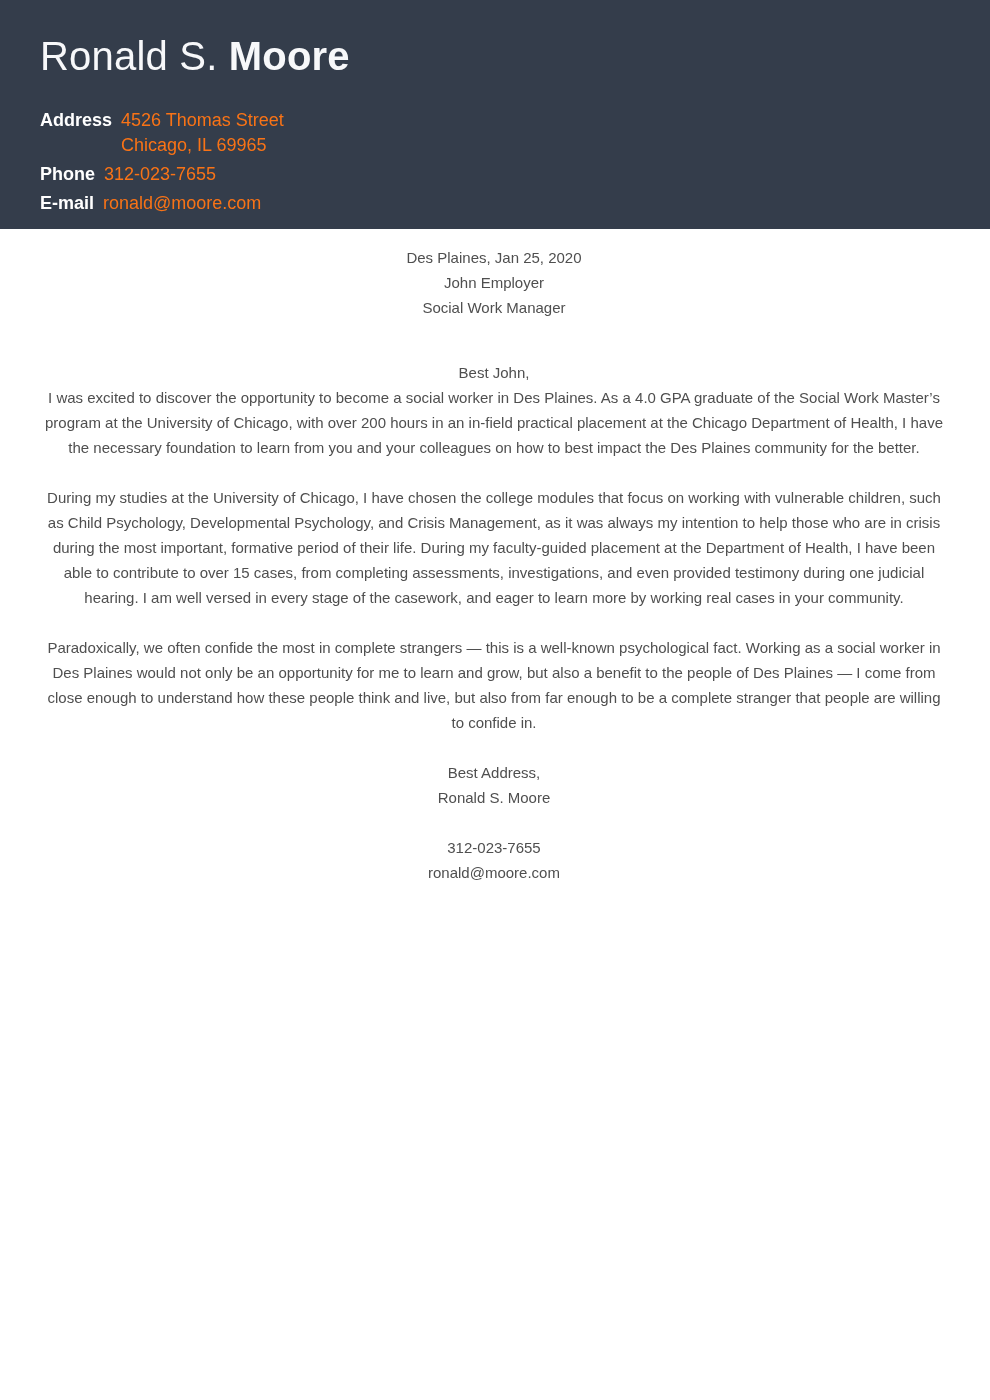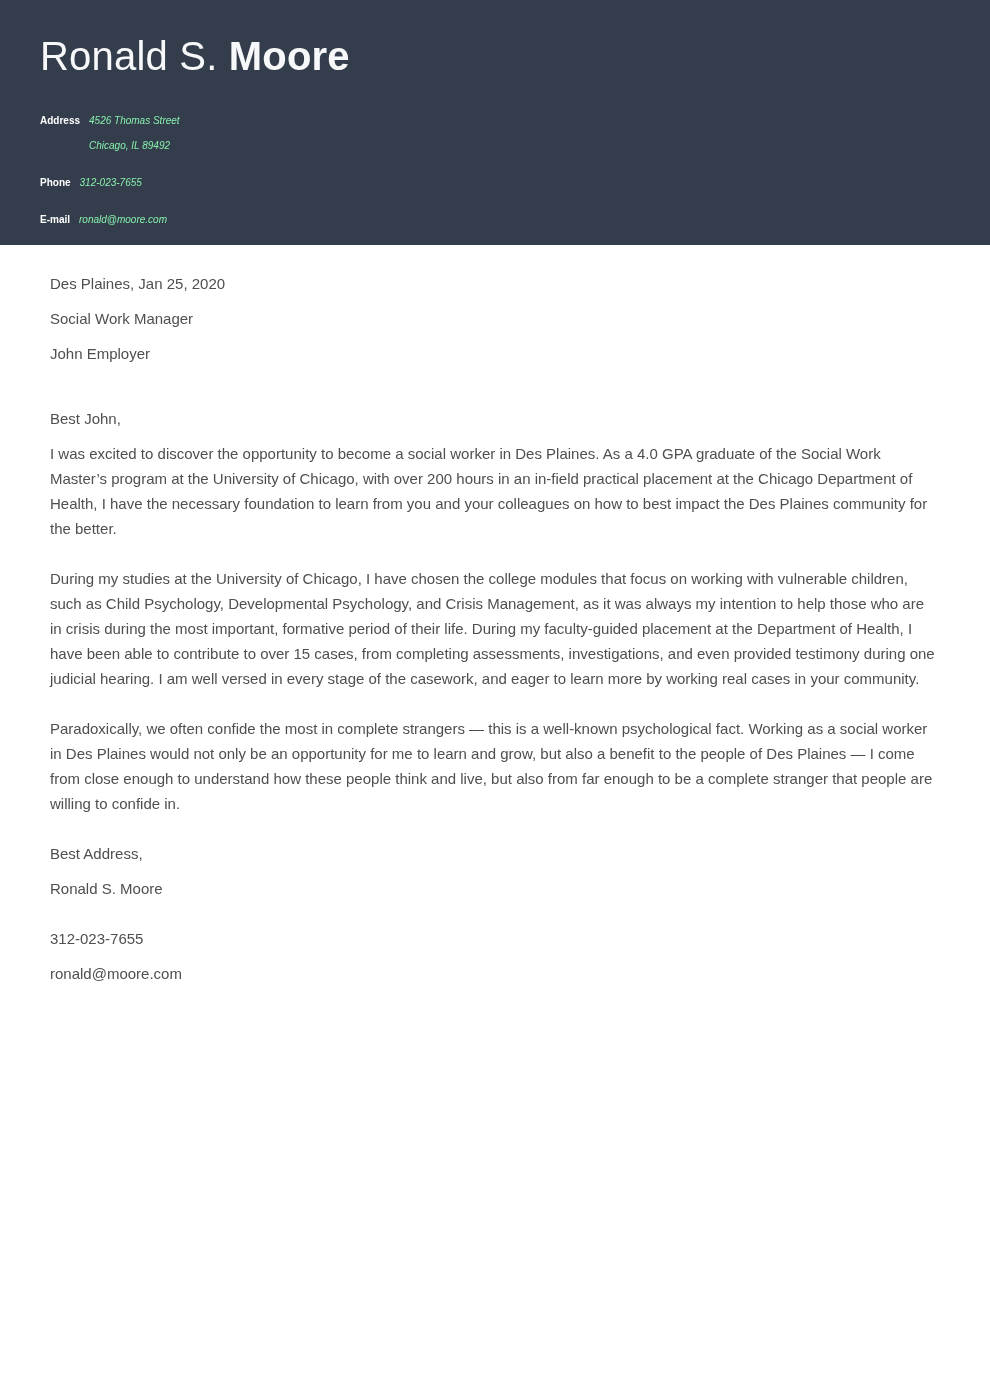--- a/index.html
+++ b/index.html
@@ -23,74 +23,74 @@
     line-height: 1;
     font-weight: 400;
     color: #f7f8fa;
     letter-spacing: 0.2px;
   }
   .person-name strong { font-weight: 700; }
   .contact-row {
     display: flex;
     align-items: flex-start;
     gap: 9px;
-    font-size: 10px;
+    font-size: 18px;
     line-height: 25px;
   }
-  .contact-row + .contact-row { margin-top: 12px; }
+  .contact-row + .contact-row { margin-top: 4px; }
   .contact-label { font-weight: 700; color: #ffffff; }
-  .contact-value { color: #86efac; font-style: italic; }
+  .contact-value { color: #f97316; }
   
   .letter-body {
     padding: 16px 42px 0 40px;
     color: #4f4f4f;
     font-size: 15px;
     line-height: 25px;
   }
-  .letter-body p { margin: 10px; }
+  .letter-body p { margin: 0; text-align: center; }
   .date-block   { margin: 0 0 40px 0; }
   .recipient-block { margin: 0 0 40px 0; }
   .para-block   { margin: 0 0 25px 0; }
   .closing-block { margin: 0 0 25px 0; }
   .footer-block { margin: 0; }
 </style>
 </head>
 <body>
 
 <div class="page">
 
   <header class="letter-header">
     <h1 class="person-name"><span>Ronald S. </span><strong>Moore</strong></h1>
 
     <div class="contact-list">
       <div class="contact-row">
         <span class="contact-label">Address</span>
         <span class="contact-value">
           <div>4526 Thomas Street</div>
-          <div>Chicago, IL 89492</div>
+          <div>Chicago, IL 69965</div>
         </span>
       </div>
       <div class="contact-row">
         <span class="contact-label">Phone</span>
         <span class="contact-value">312-023-7655</span>
       </div>
       <div class="contact-row">
         <span class="contact-label">E-mail</span>
         <span class="contact-value">ronald@moore.com</span>
       </div>
     </div>
   </header>
 
   <main class="letter-body">
 
     <p class="date-block">Des Plaines, Jan 25, 2020</p>
 
     <div class="recipient-block">
+      <p>John Employer</p>
       <p>Social Work Manager</p>
-      <p>John Employer</p>
     </div>
 
     <div class="para-block">
       <p>Best John,</p>
       <p>I was excited to discover the opportunity to become a social worker in Des Plaines. As a 4.0 GPA graduate of the Social Work Master’s program at the University of Chicago, with over 200 hours in an in-field practical placement at the Chicago Department of Health, I have the necessary foundation to learn from you and your colleagues on how to best impact the Des Plaines community for the better.</p>
     </div>
 
     <div class="para-block">
       <p>During my studies at the University of Chicago, I have chosen the college modules that focus on working with vulnerable children, such as Child Psychology, Developmental Psychology, and Crisis Management, as it was always my intention to help those who are in crisis during the most important, formative period of their life. During my faculty-guided placement at the Department of Health, I have been able to contribute to over 15 cases, from completing assessments, investigations, and even provided testimony during one judicial hearing. I am well versed in every stage of the casework, and eager to learn more by working real cases in your community.</p>
     </div>

